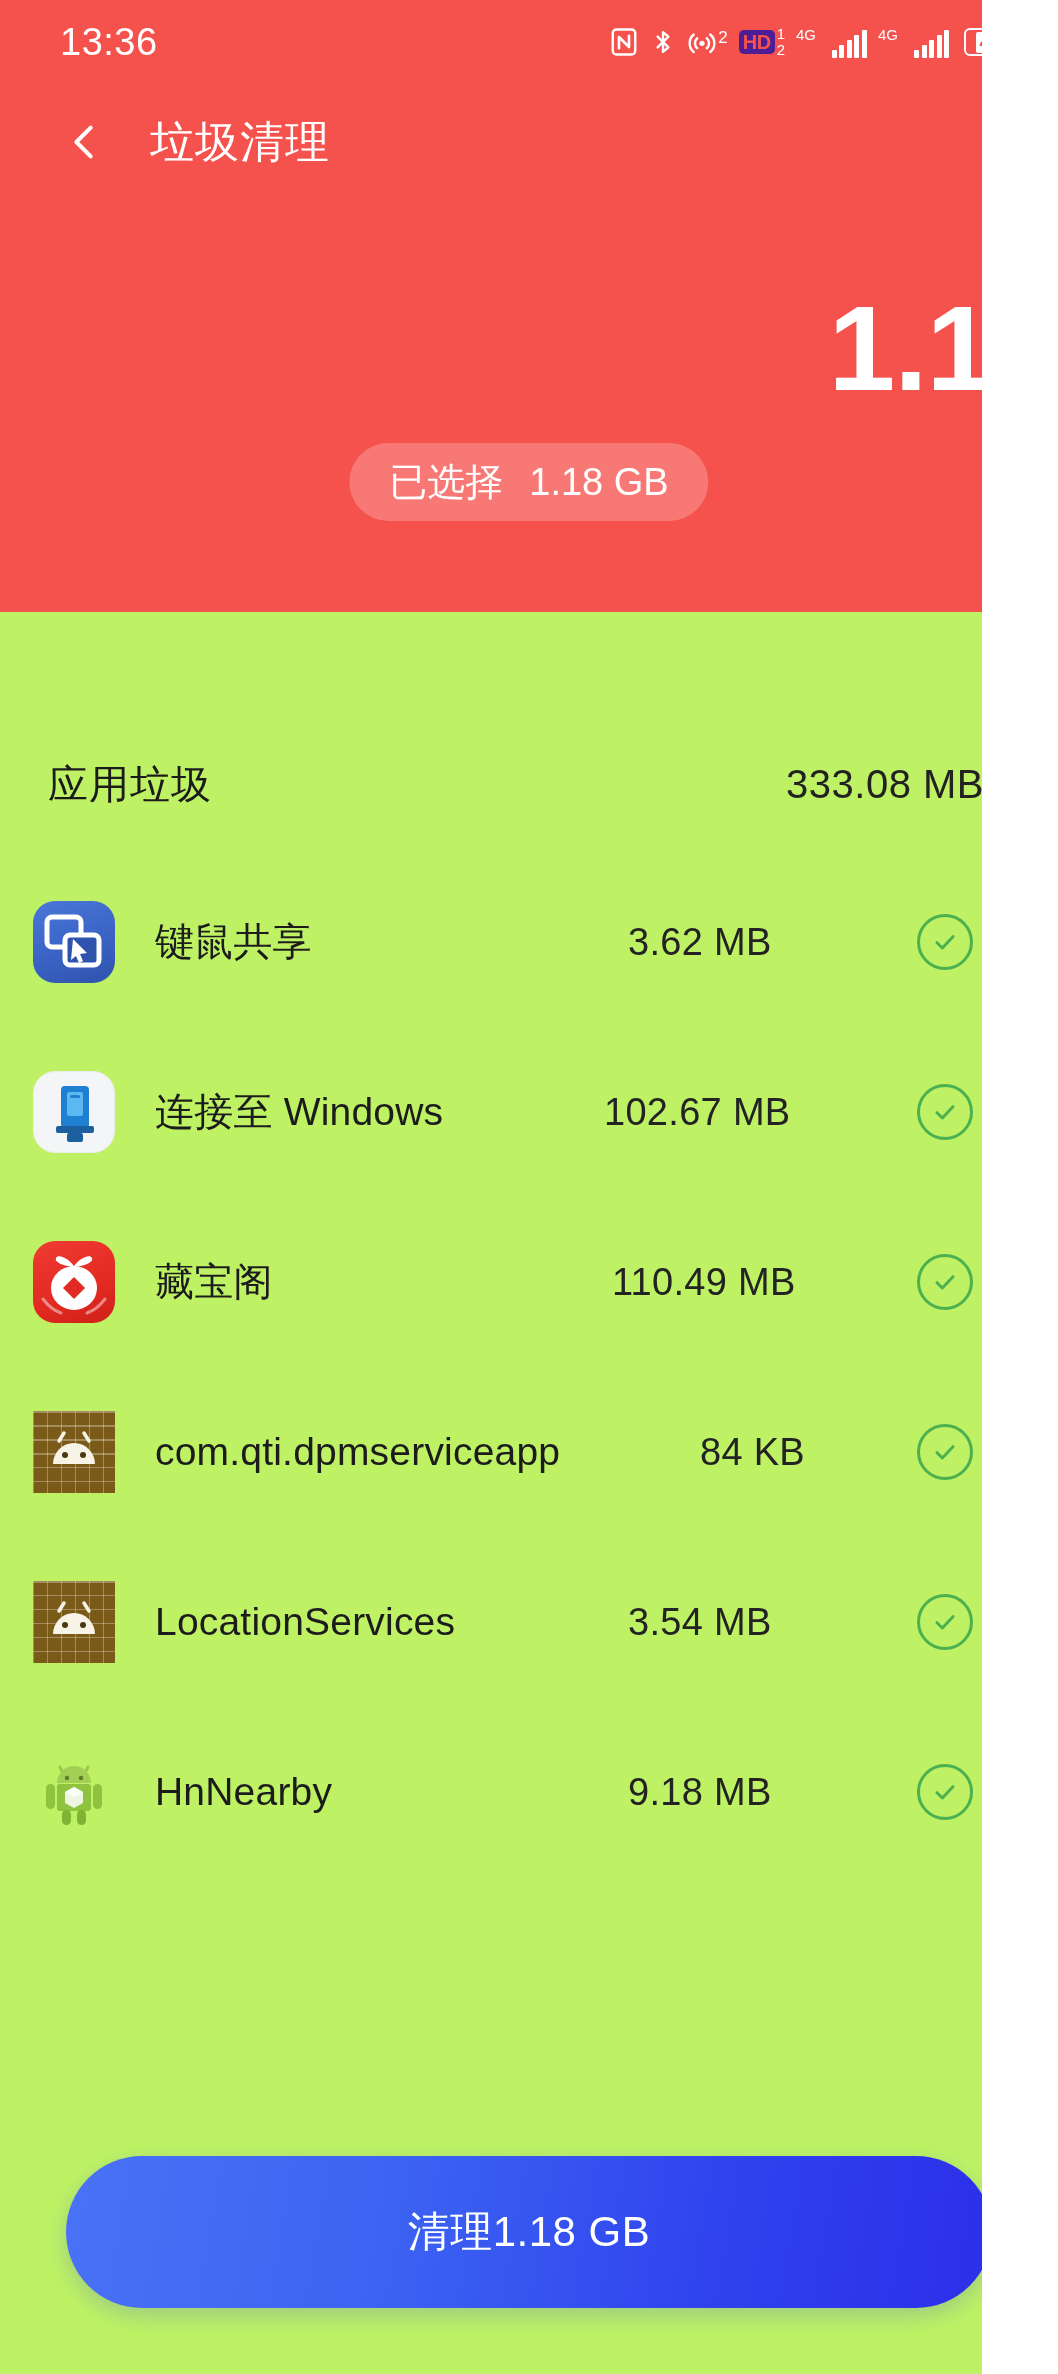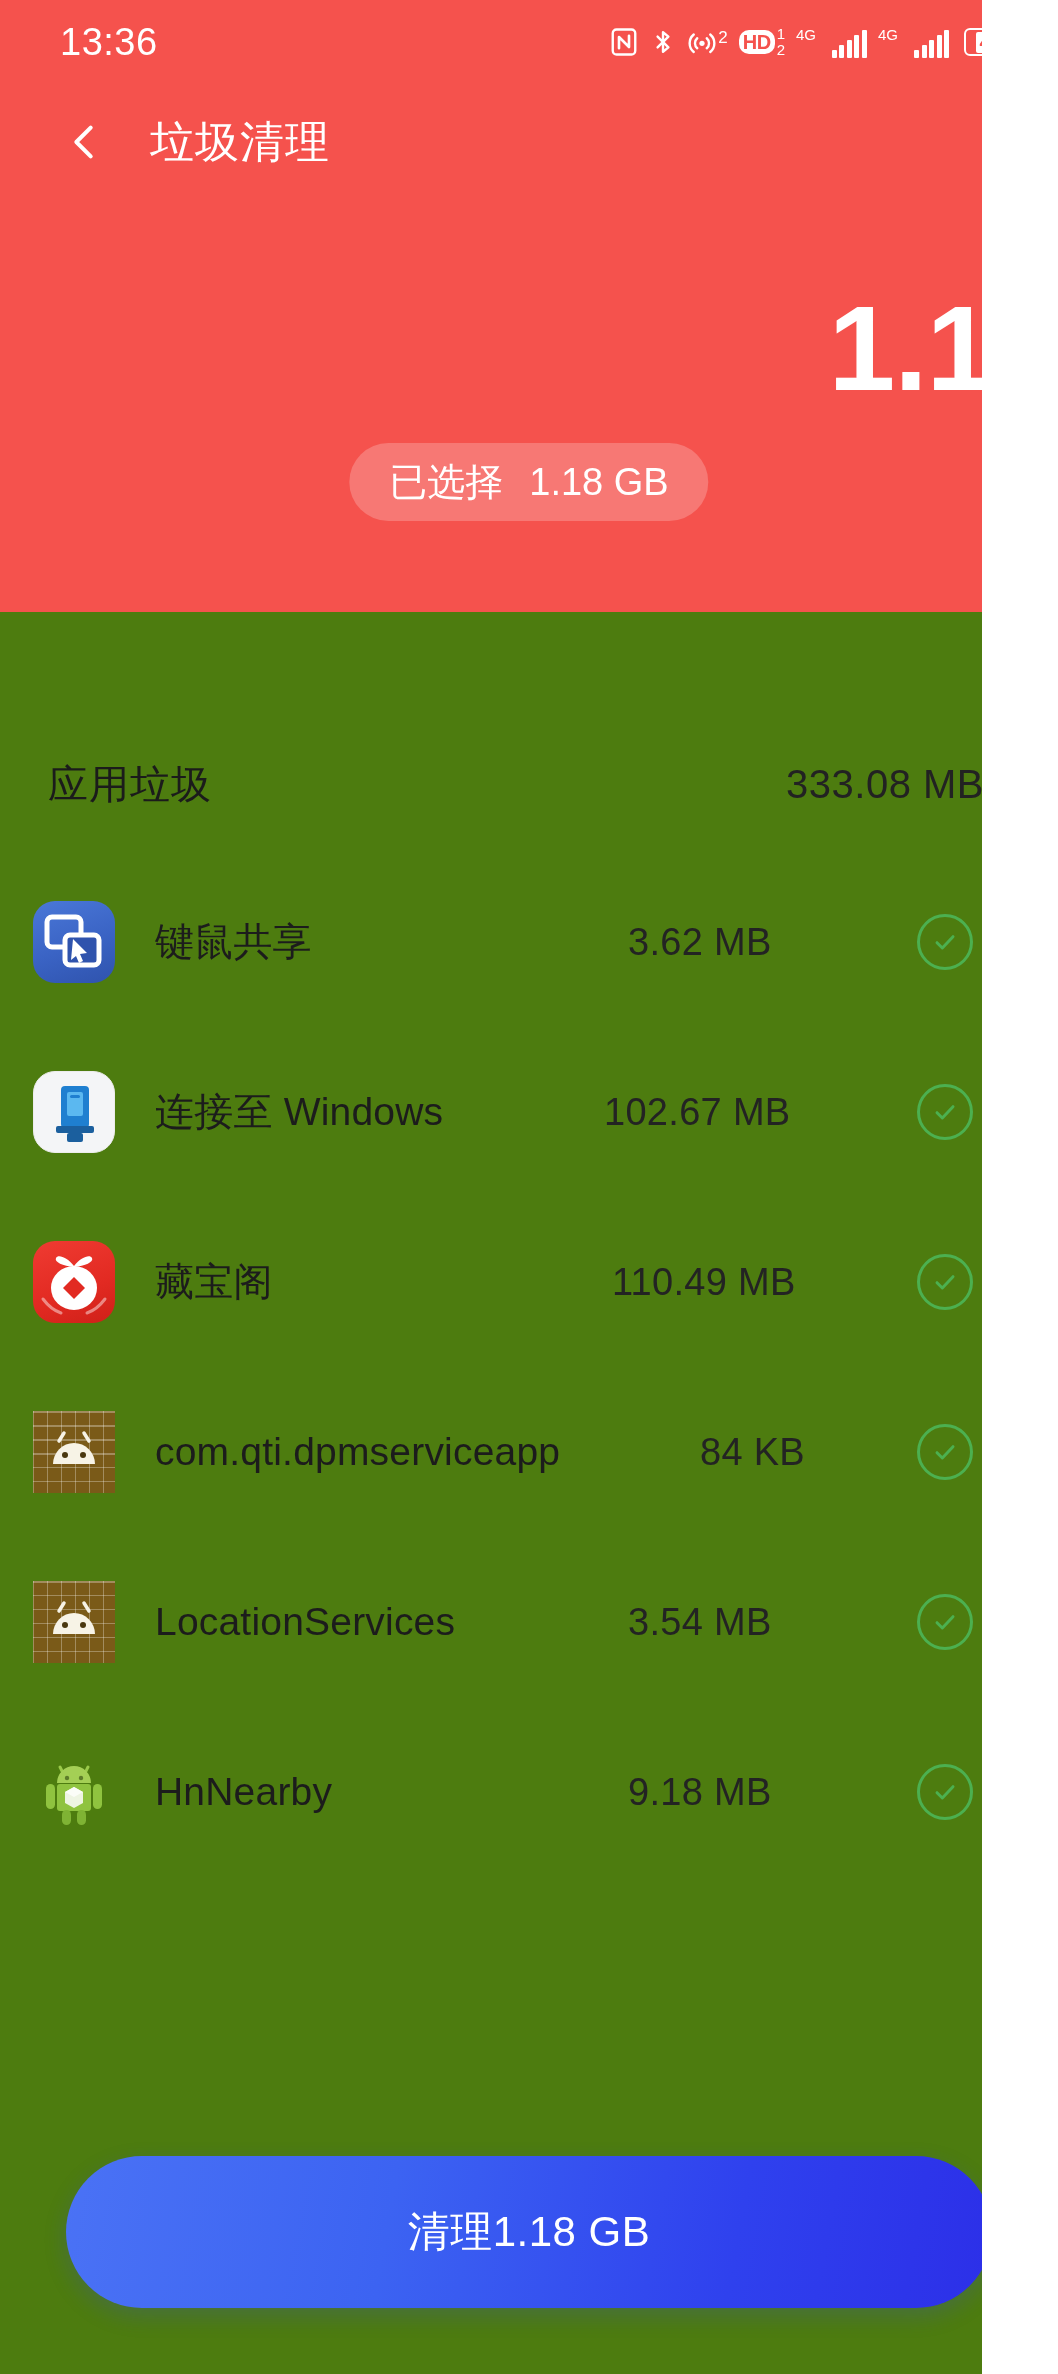--- a/index.html
+++ b/index.html
@@ -61,25 +61,25 @@
     font-size: 17px;
     line-height: 1;
     margin-left: 1px;
     align-self: flex-start;
     margin-top: 2px;
   }
   .hd-badge {
     display: inline-flex;
     align-items: center;
     justify-content: center;
-    background: #ffffff;
+    background: #4c1d95;
     color: #F5524D;
     font-size: 20px;
     font-weight: 700;
-    border-radius: 10px;
+    border-radius: 5px;
     padding: 2px 4px;
     letter-spacing: -0.5px;
   }
   .hd-sub {
     display: flex;
     flex-direction: column;
     justify-content: center;
     font-size: 15px;
     line-height: 1.05;
     color: #ffffff;
@@ -202,21 +202,21 @@
     white-space: nowrap;
   }
   .selected-pill .val { color: #ffffff; }
 
   
   .list-area {
     position: absolute;
     left: 0; top: 612px;
     width: 1058px;
     bottom: 0;
-    background: #4d7c0f;
+    background: #bef264;
   }
 
   .section-header {
     position: absolute;
     left: 0; top: 127px;
     width: 1058px;
     height: 90px;
     display: flex;
     align-items: center;
     padding-left: 48px;

